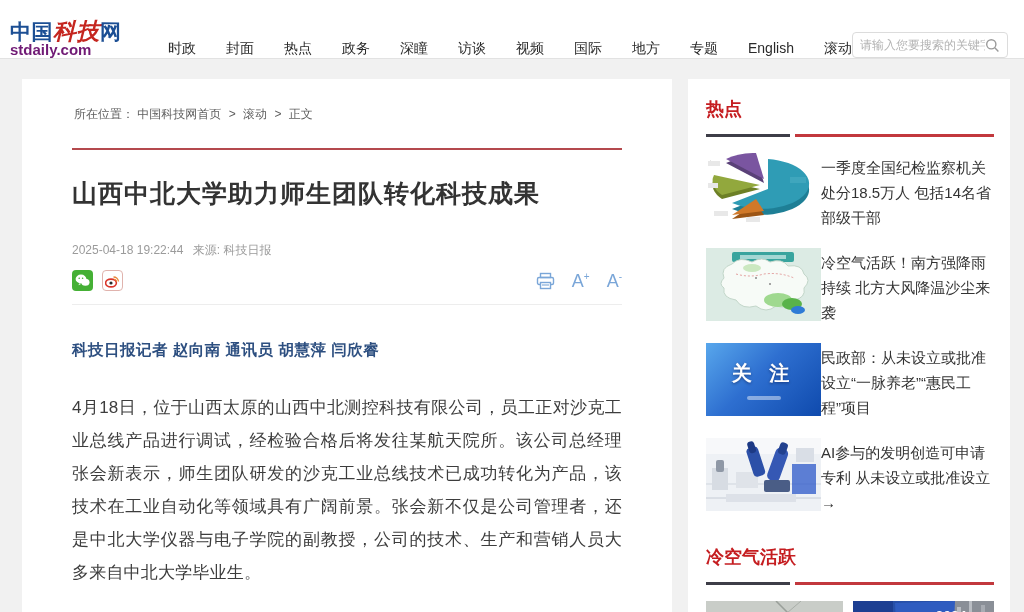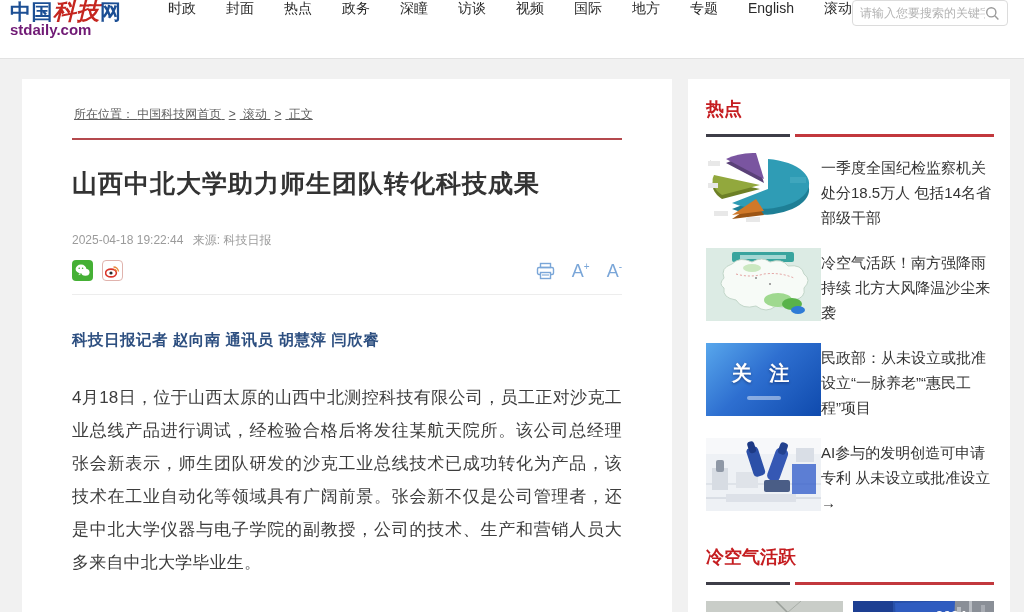--- a/index.html
+++ b/index.html
@@ -1,42 +1,42 @@
 <!DOCTYPE html>
 <html><head>
 <meta charset="utf-8">
 <style>
   * { margin:0; padding:0; box-sizing:border-box; }
   html,body { width:1024px; height:612px; overflow:hidden; background:#f1f1f1;
     font-family:"Liberation Sans","DejaVu Sans",sans-serif; }
 
   
   .header { height:59px; background:#fff; border-bottom:1px solid #e2e2e2;
-    display:flex; align-items:flex-start; padding:0 26px 0 10px; }
+    display:flex; align-items:flex-end; padding:0 26px 0 10px; }
   .logo { width:138px; flex:none; line-height:1.05; cursor:pointer; }
   .logo-top { font-size:21px; font-weight:bold; color:#1c4f94; letter-spacing:.5px; }
   .logo-sci { color:#c5261f; font-style:italic; font-weight:bold;
     font-family:"Liberation Serif","DejaVu Serif",serif; font-size:23px; }
   .logo-bottom { font-size:15px; font-weight:bold; color:#701a75; margin-top:-2px; }
   .nav { display:flex; gap:30px; margin-left:20px; font-size:14px; color:#2a2a2a; white-space:nowrap; }
   .nav span { cursor:pointer; }
   .search { margin-left:auto; width:156px; height:26px; border:1px solid #dcdcdc;
     border-radius:4px; display:flex; align-items:center; padding:0 7px; background:#fff; }
   .search input { border:none; outline:none; flex:1; font-size:12px; color:#444; min-width:0;
     font-family:inherit; }
   .search input::placeholder { color:#b3b3b3; }
   .search svg { flex:none; cursor:pointer; }
 
   
   .page { height:553px; display:flex; gap:16px; padding:20px 28px 0 22px; overflow:hidden; }
   .article-card { width:650px; flex:none; background:#fff; padding:27px 50px 40px; min-height:600px; }
   .sidebar { flex:1; background:#fff; padding:14px 10px 0 12px; min-height:600px; }
 
   
-  .breadcrumb { font-size:12px; color:#5e5e5e; padding:0 2px 15px; border-bottom:2px solid #b4494d;text-decoration:underline; }
+  .breadcrumb { font-size:12px; color:#5e5e5e; padding:0 2px 25px; border-bottom:2px solid #b4494d; }
   .breadcrumb .crumb { cursor:pointer; }
   .breadcrumb .sep { margin:0 4px; color:#5e5e5e; }
   h1.title { font-size:25px; color:#333; font-weight:bold; margin-top:27px; letter-spacing:1px; }
   .meta { margin-top:32px; font-size:12px; color:#9b9b9b; }
   .meta .src { margin-left:6px; }
   .share-row { display:flex; align-items:center; margin-top:11px; padding-bottom:13px;
     border-bottom:1px solid #ededed; }
   .share-icon { width:21px; height:21px; border-radius:4px; margin-right:9px; cursor:pointer;
     display:inline-flex; align-items:center; justify-content:center; }
   .tools { margin-left:auto; display:flex; align-items:center; gap:17px; color:#7aa6d8; }

